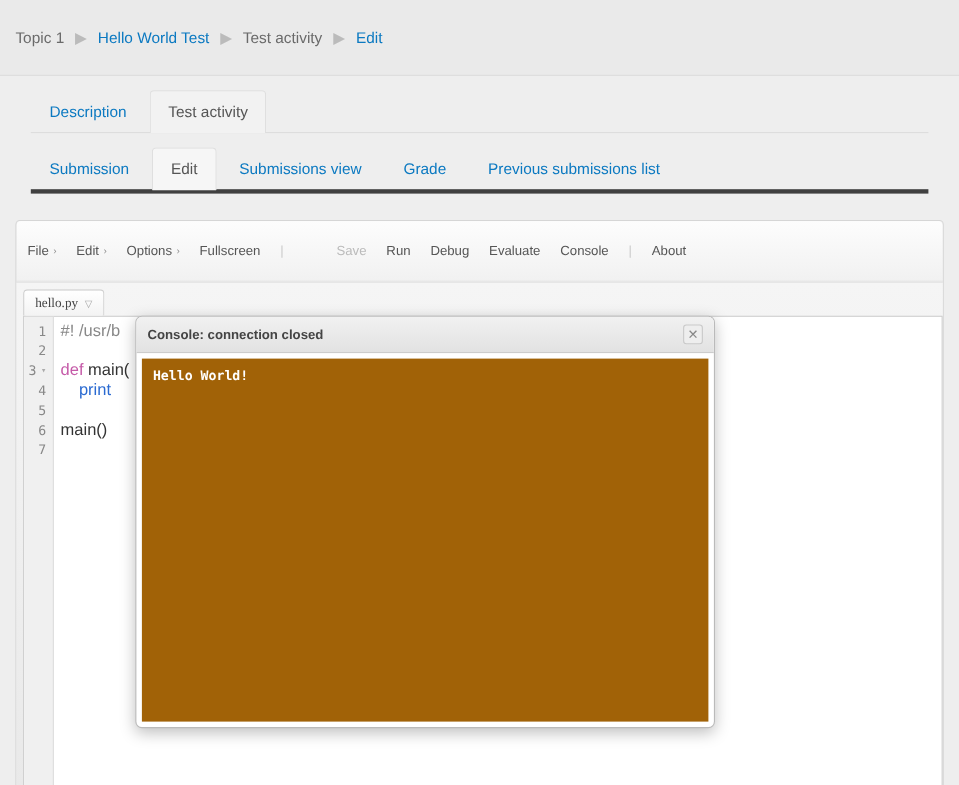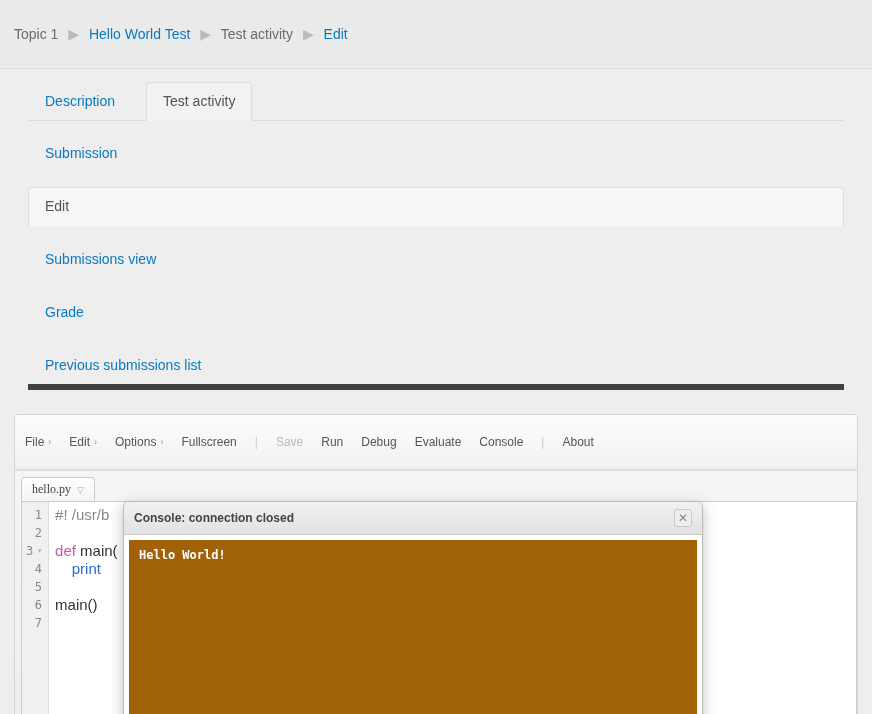--- a/index.html
+++ b/index.html
@@ -20,40 +20,40 @@
 }
 .breadcrumb .item { color: #6a6a6a; }
 .breadcrumb .item.link { color: #0b79c1; }
 .breadcrumb .sep { color: #bbb; margin: 0 6px; display: inline-block; }
 .tabs {
   padding: 12px 14px 0 14px;
 }
 .tabs ul {
   list-style: none;
   display: flex;
-  gap: 14px;
+  gap: 4px;
   border-bottom: 1px solid #ddd;
 }
 .tabs li {
   padding: 10px 16px 12px 16px;
   font-size: 14px;
   color: #0b79c1;
   cursor: pointer;
   border: 1px solid transparent;
   border-bottom: none;
   border-radius: 4px 4px 0 0;
   position: relative;
   bottom: -1px;
 }
 .tabs li.active {
   color: #555;
   background: #f2f2f2;
   border-color: #ddd;
 }
-.tabs.secondary ul { border-bottom: 6px solid #404040; flex-direction: column; }
+.tabs.secondary ul { border-bottom: 4px solid #404040; }
 .tabs.secondary li.active {
   background: #f6f6f6;
 }
 .content {
   padding: 0 14px;
 }
 .toolbar-wrap {
   margin-top: 24px;
   border: 1px solid #d6d6d6;
   border-radius: 4px;
@@ -64,21 +64,21 @@
   border-bottom: 1px solid #ddd;
   padding: 20px 10px;
   font-size: 12px;
   color: #555;
   display: flex;
   align-items: center;
   gap: 18px;
   border-radius: 4px 4px 0 0;
 }
 .toolbar .tb-item { cursor: pointer; display: inline-flex; align-items: center; gap: 4px; }
-.toolbar .tb-item.disabled { color: #bbb; cursor: default; }
+.toolbar .tb-item.disabled { color: #bbb; cursor: default; margin-left: 30px; }
 .toolbar .tb-sep { color: #ccc; }
 .toolbar .chev { font-size: 9px; color: #888; }
 .editor-area {
   position: relative;
   border-top: 1px solid #e0e0e0;
   background: linear-gradient(#f5f5f5,#e8e8e8);
   padding: 6px 0 0 6px;
   height: 500px;
 }
 .filetabs {
@@ -126,21 +126,21 @@
 }
 .tok-comment { color: #888; }
 .tok-keyword { color: #c55aa8; }
 .tok-builtin { color: #2a6ad1; }
 .tok-name { color: #333; }
 
 .console-window {
   position: absolute;
   top: 30px;
   left: 108px;
-  width: 580px;
+  width: 527px;
   background: #fff;
   border: 1px solid #bababa;
   border-radius: 6px;
   box-shadow: 0 4px 14px rgba(0,0,0,0.25);
   overflow: hidden;
 }
 .console-title {
   background: linear-gradient(#f1f1f1,#e2e2e2);
   border-bottom: 1px solid #ccc;
   padding: 7px 10px;

